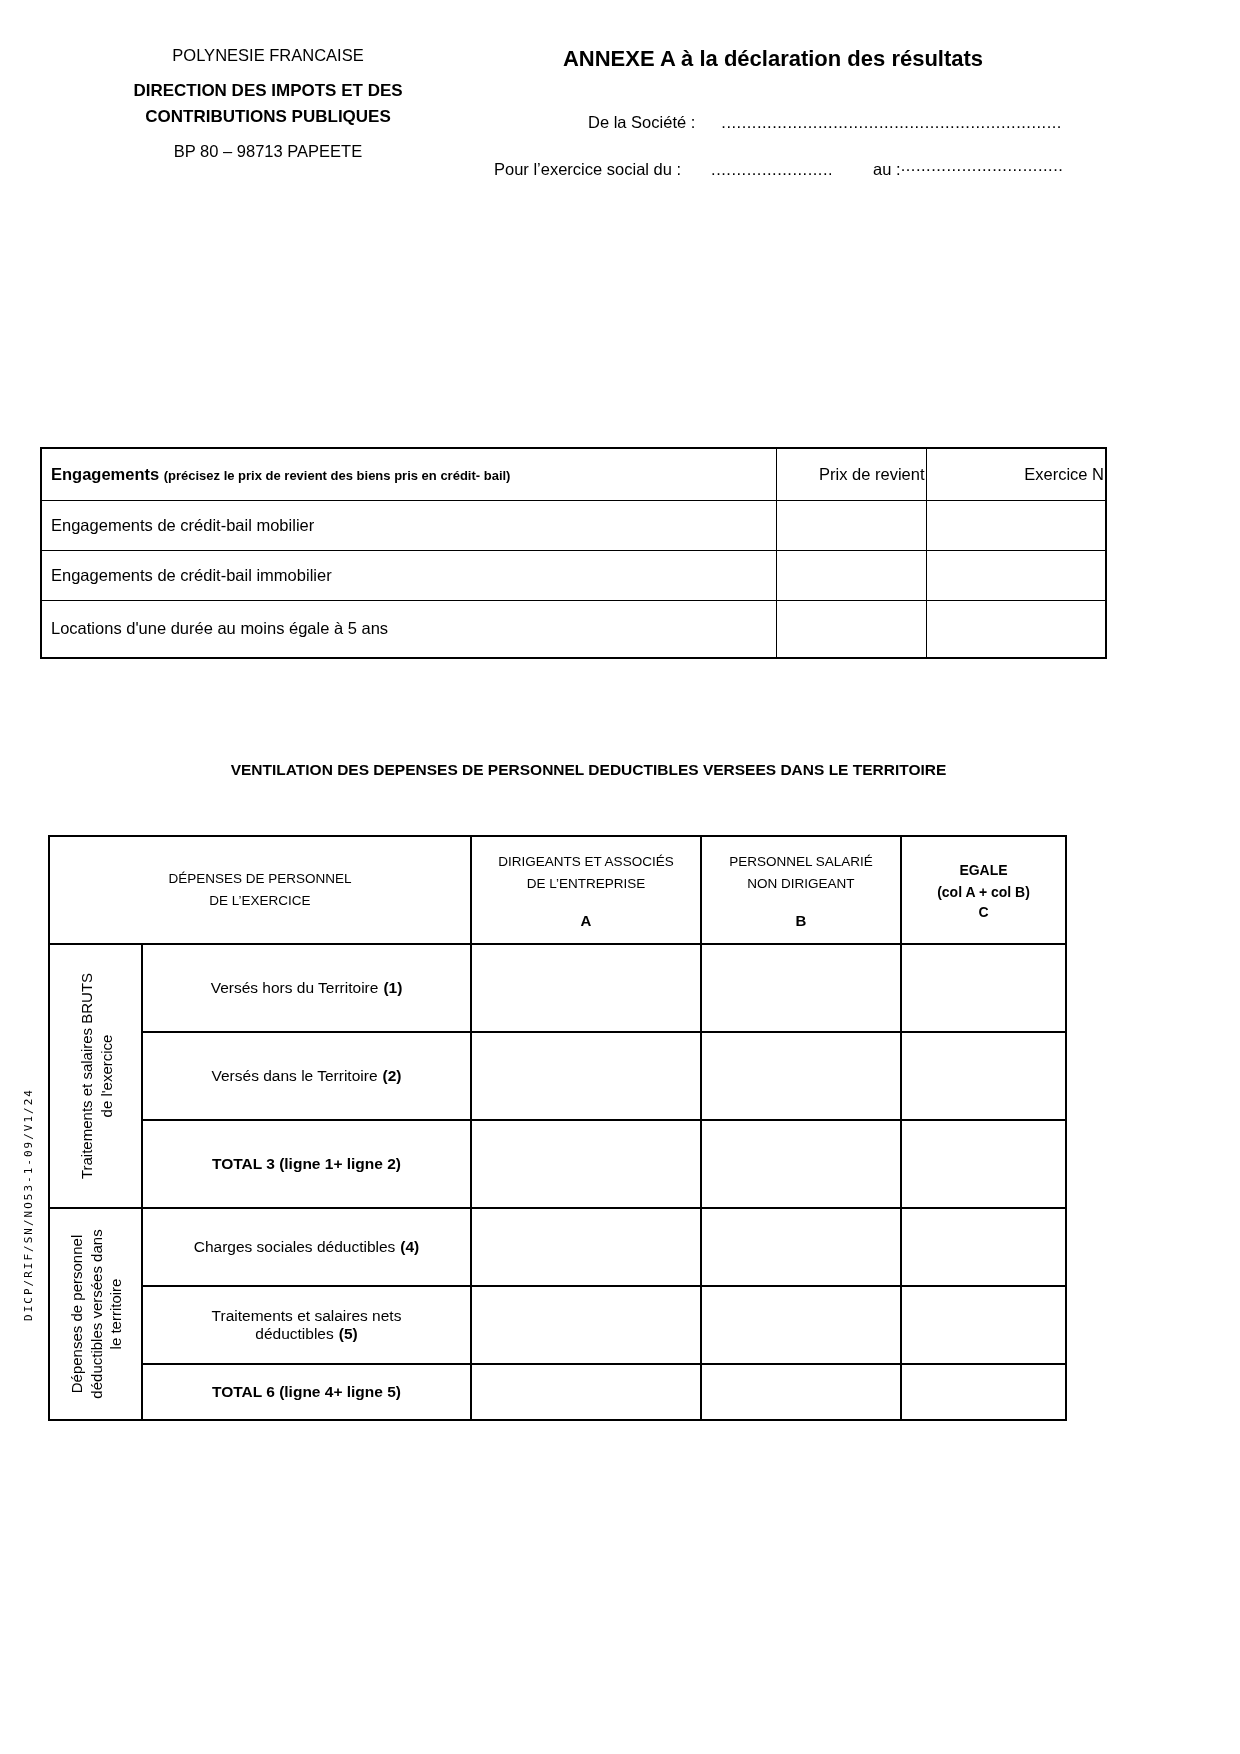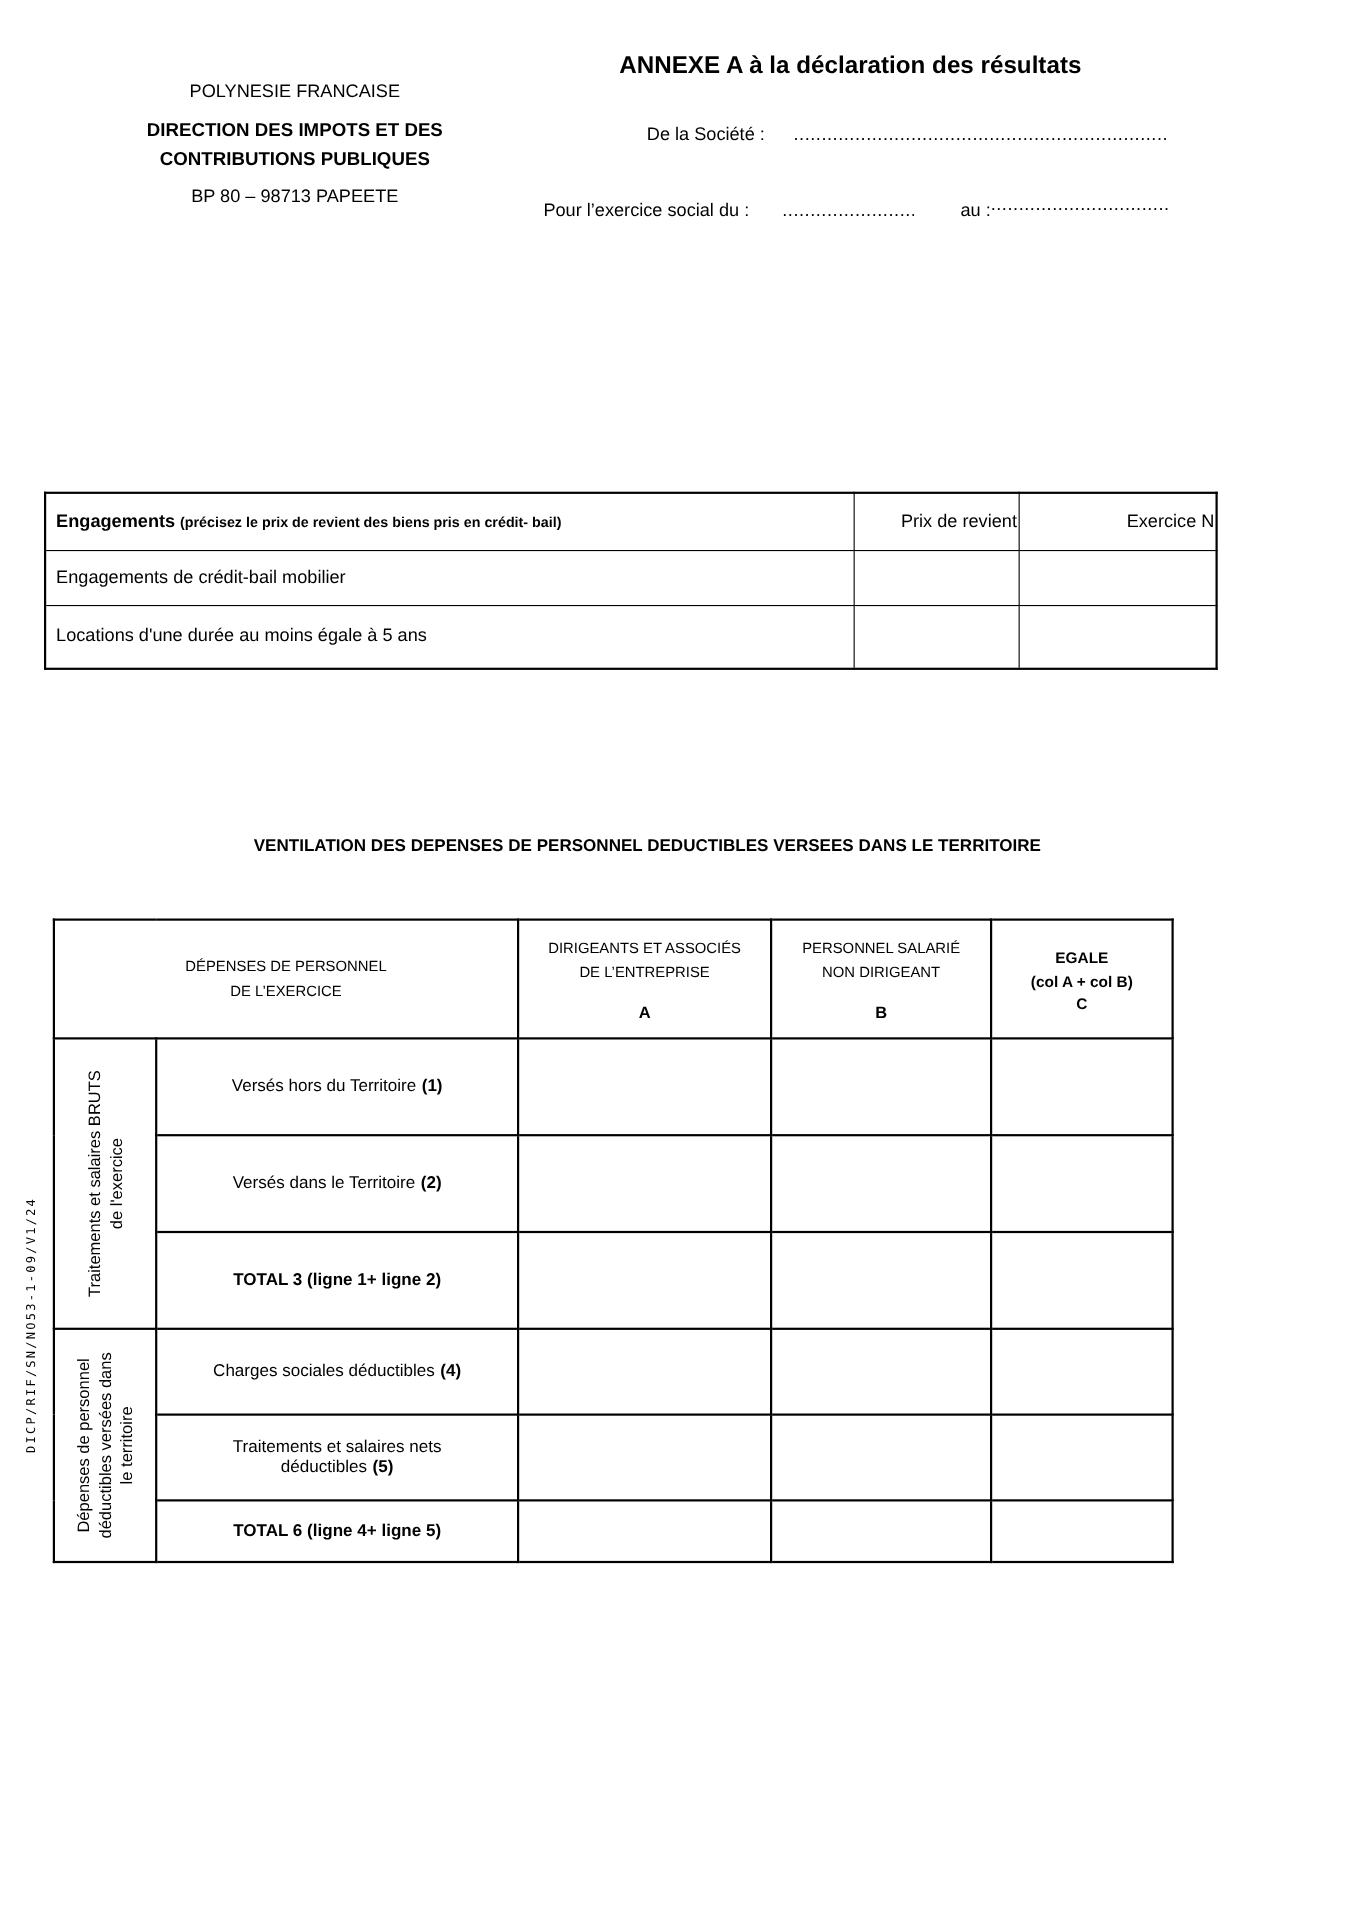--- a/index.html
+++ b/index.html
@@ -2,30 +2,30 @@
 <html><head>
 <meta charset="utf-8">
 <style>
   html,body { margin:0; padding:0; background:#ffffff; }
   .page {
     position:relative; width:1240px; height:1754px; background:#ffffff;
     color:#000; font-family:"Liberation Sans", sans-serif; overflow:hidden;
   }
 
   
-  .org-block { position:absolute; left:118px; top:46px; width:300px; text-align:center;margin-top:28px; }
+  .org-block { position:absolute; left:118px; top:46px; width:300px; text-align:center; }
   .org-line1 { font-size:16.5px; }
   .org-line2 { font-weight:bold; font-size:17px; margin-top:13px; line-height:1.5; }
   .org-line3 { font-size:16.5px; margin-top:13px; }
 
   .head-right { position:absolute; left:470px; top:46px; width:606px; }
   .annexe-title { font-size:22px; font-weight:bold; text-align:center; }
   .field-line { font-size:16.5px; display:flex; align-items:baseline; }
   .field-societe { margin-top:41px; padding-left:118px; }
-  .field-exercice { margin-top:45px; padding-left:24px; }
+  .field-exercice { margin-top:24px; padding-left:24px; }
   .dots { letter-spacing:0.5px; white-space:nowrap; overflow:hidden; }
   .societe-dots { margin-left:26px; max-width:345px; }
   .exercice-dots { margin-left:30px; max-width:120px; }
   .au-group { margin-left:42px; white-space:nowrap; }
   .au-dots { display:inline-block; vertical-align:baseline; max-width:168px; }
 
   
   .sec1-title { position:absolute; left:60px; top:312px; width:1060px; text-align:center;
                 font-weight:bold; font-size:17px; line-height:1.6; }
   .sec2-title { position:absolute; left:80px; top:761px; width:1017px; text-align:center;
@@ -105,20 +105,25 @@
         <span class="t1-head-sub">(précisez le prix de revient des biens pris en crédit- bail)</span>
       </td>
       <td class="t1-head-col">Prix de revient</td>
       <td class="t1-head-col">Exercice N</td>
     </tr>
     <tr style="height:50px">
       <td class="t1-row-label">Engagements de crédit-bail mobilier</td>
       <td></td>
       <td></td>
     </tr>
+    <tr style="height:50px">
+      <td class="t1-row-label">Engagements de crédit-bail immobilier</td>
+      <td></td>
+      <td></td>
+    </tr>
     <tr style="height:58px">
       <td class="t1-row-label">Locations d'une durée au moins égale à 5 ans</td>
       <td></td>
       <td></td>
     </tr>
   </tbody>
     </table>
 
   <div class="sec2-title">VENTILATION DES DEPENSES DE PERSONNEL DEDUCTIBLES VERSEES DANS LE TERRITOIRE</div>
 

